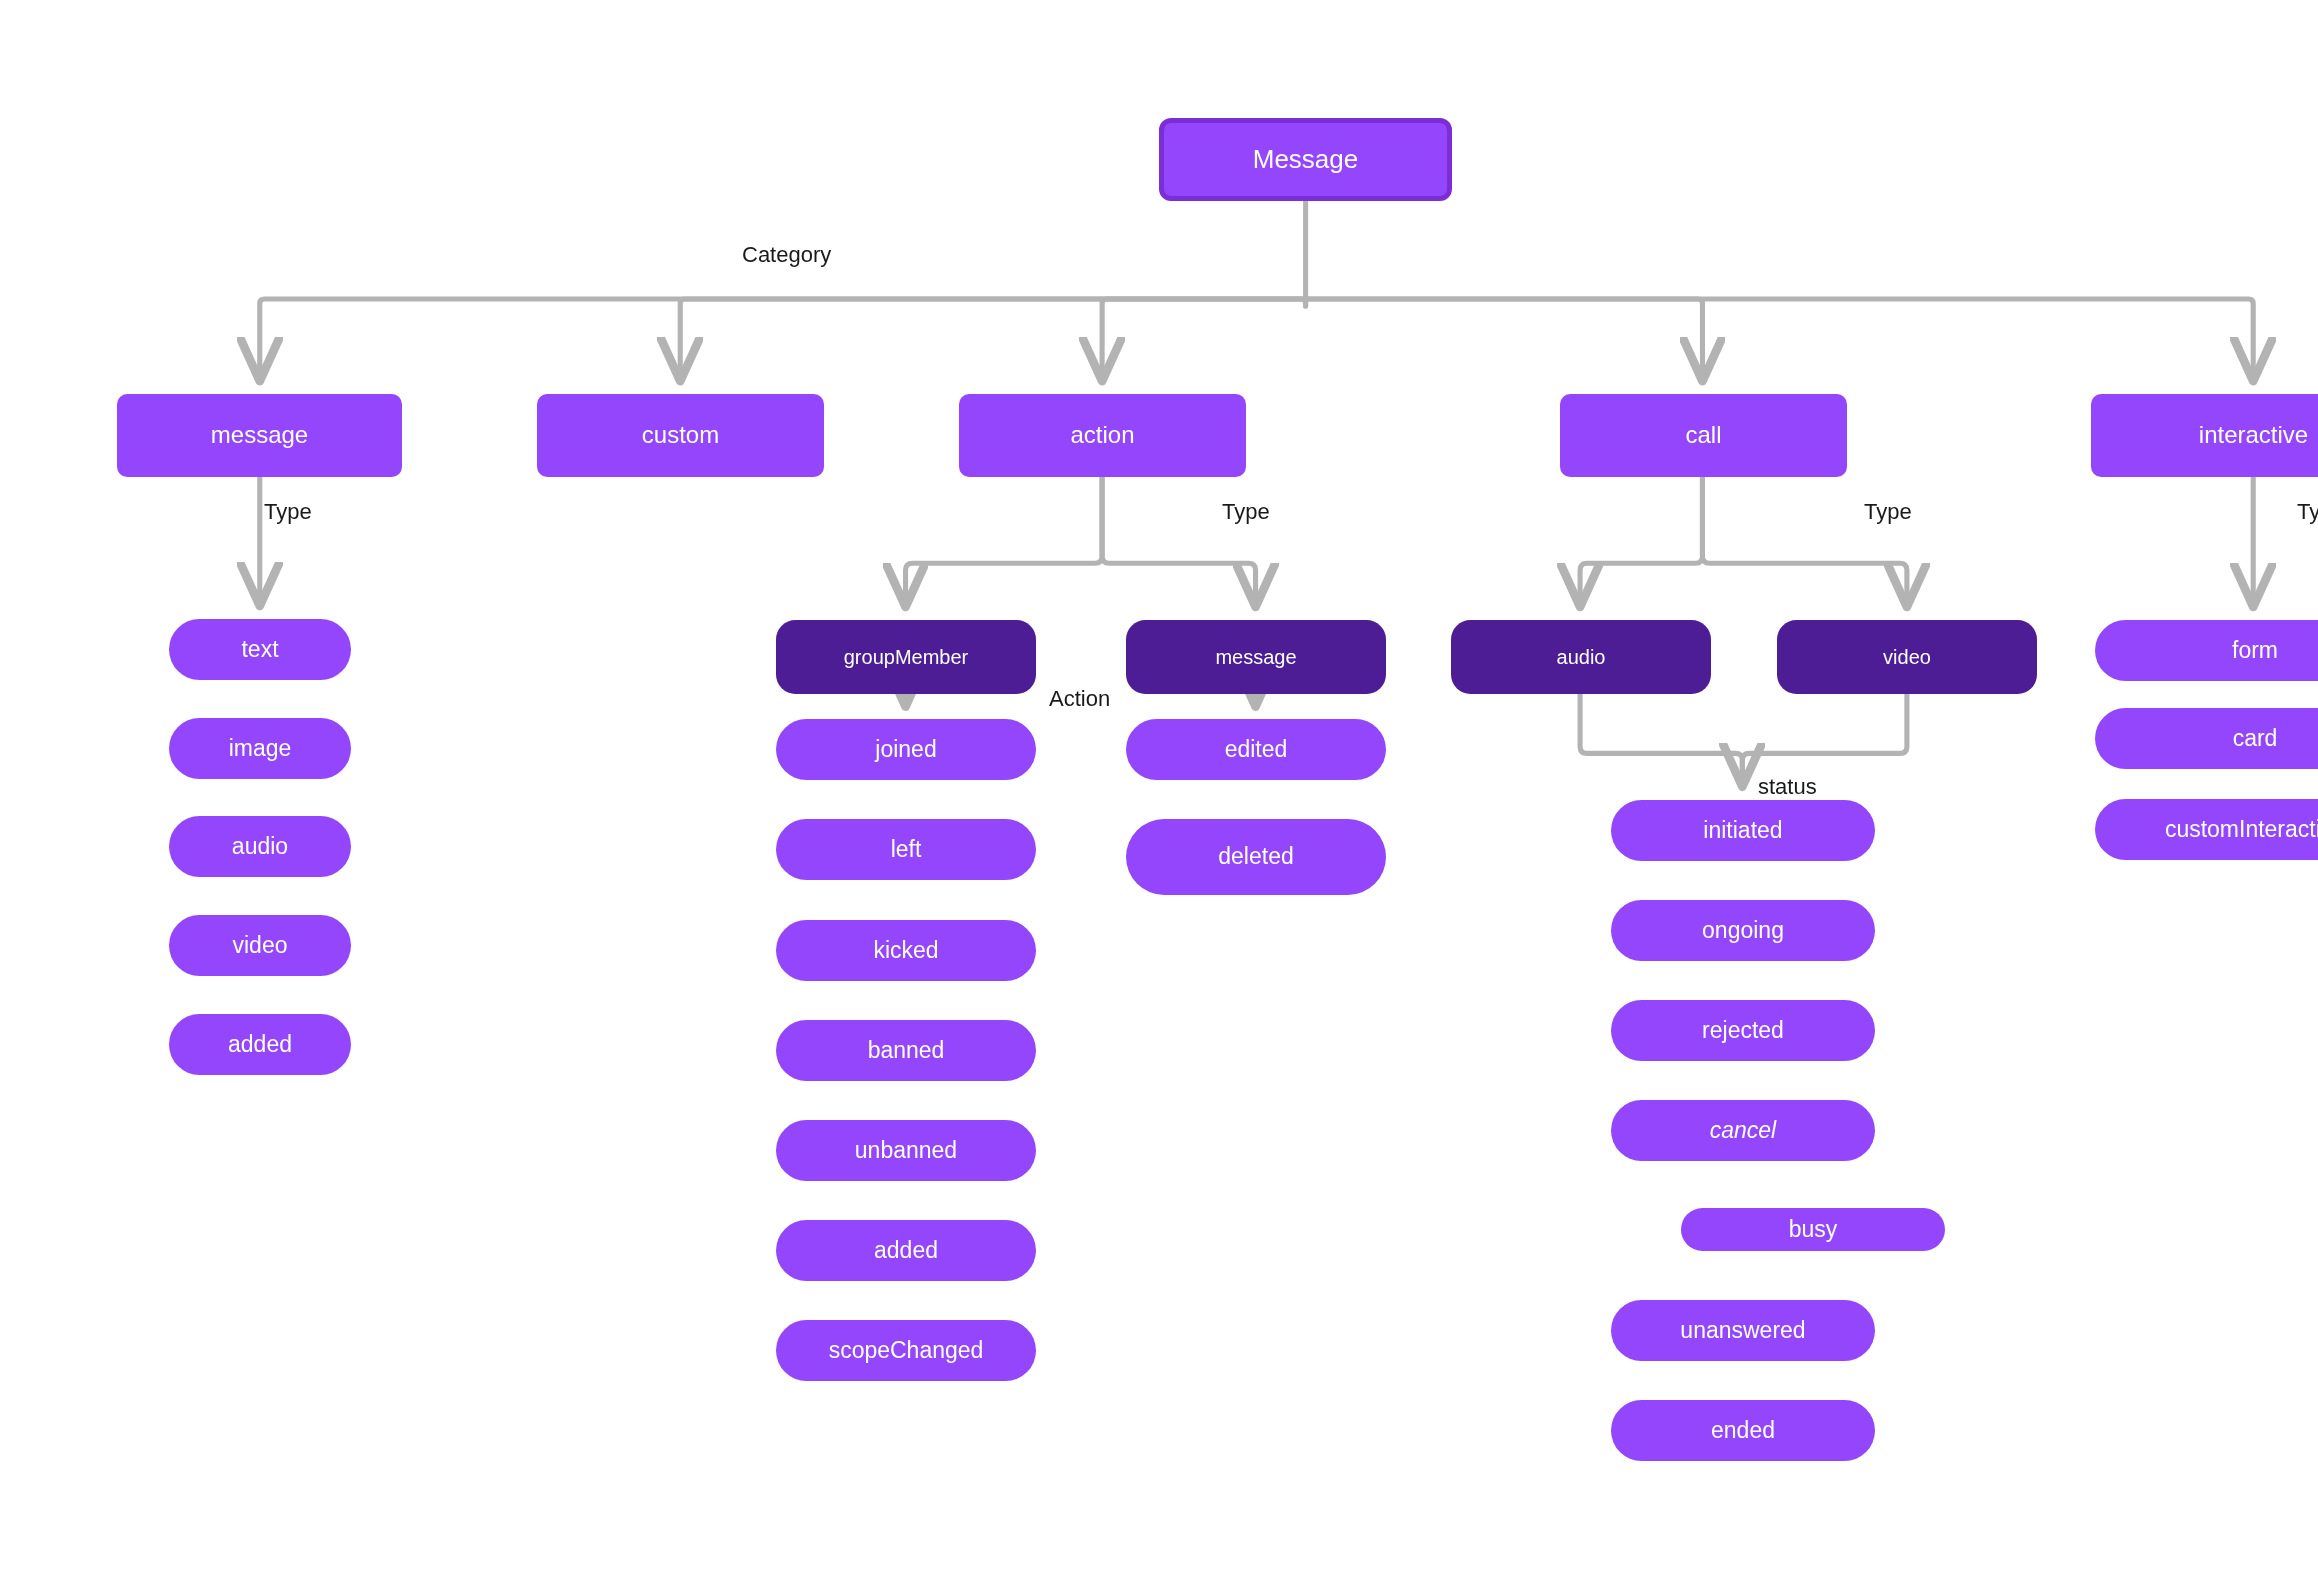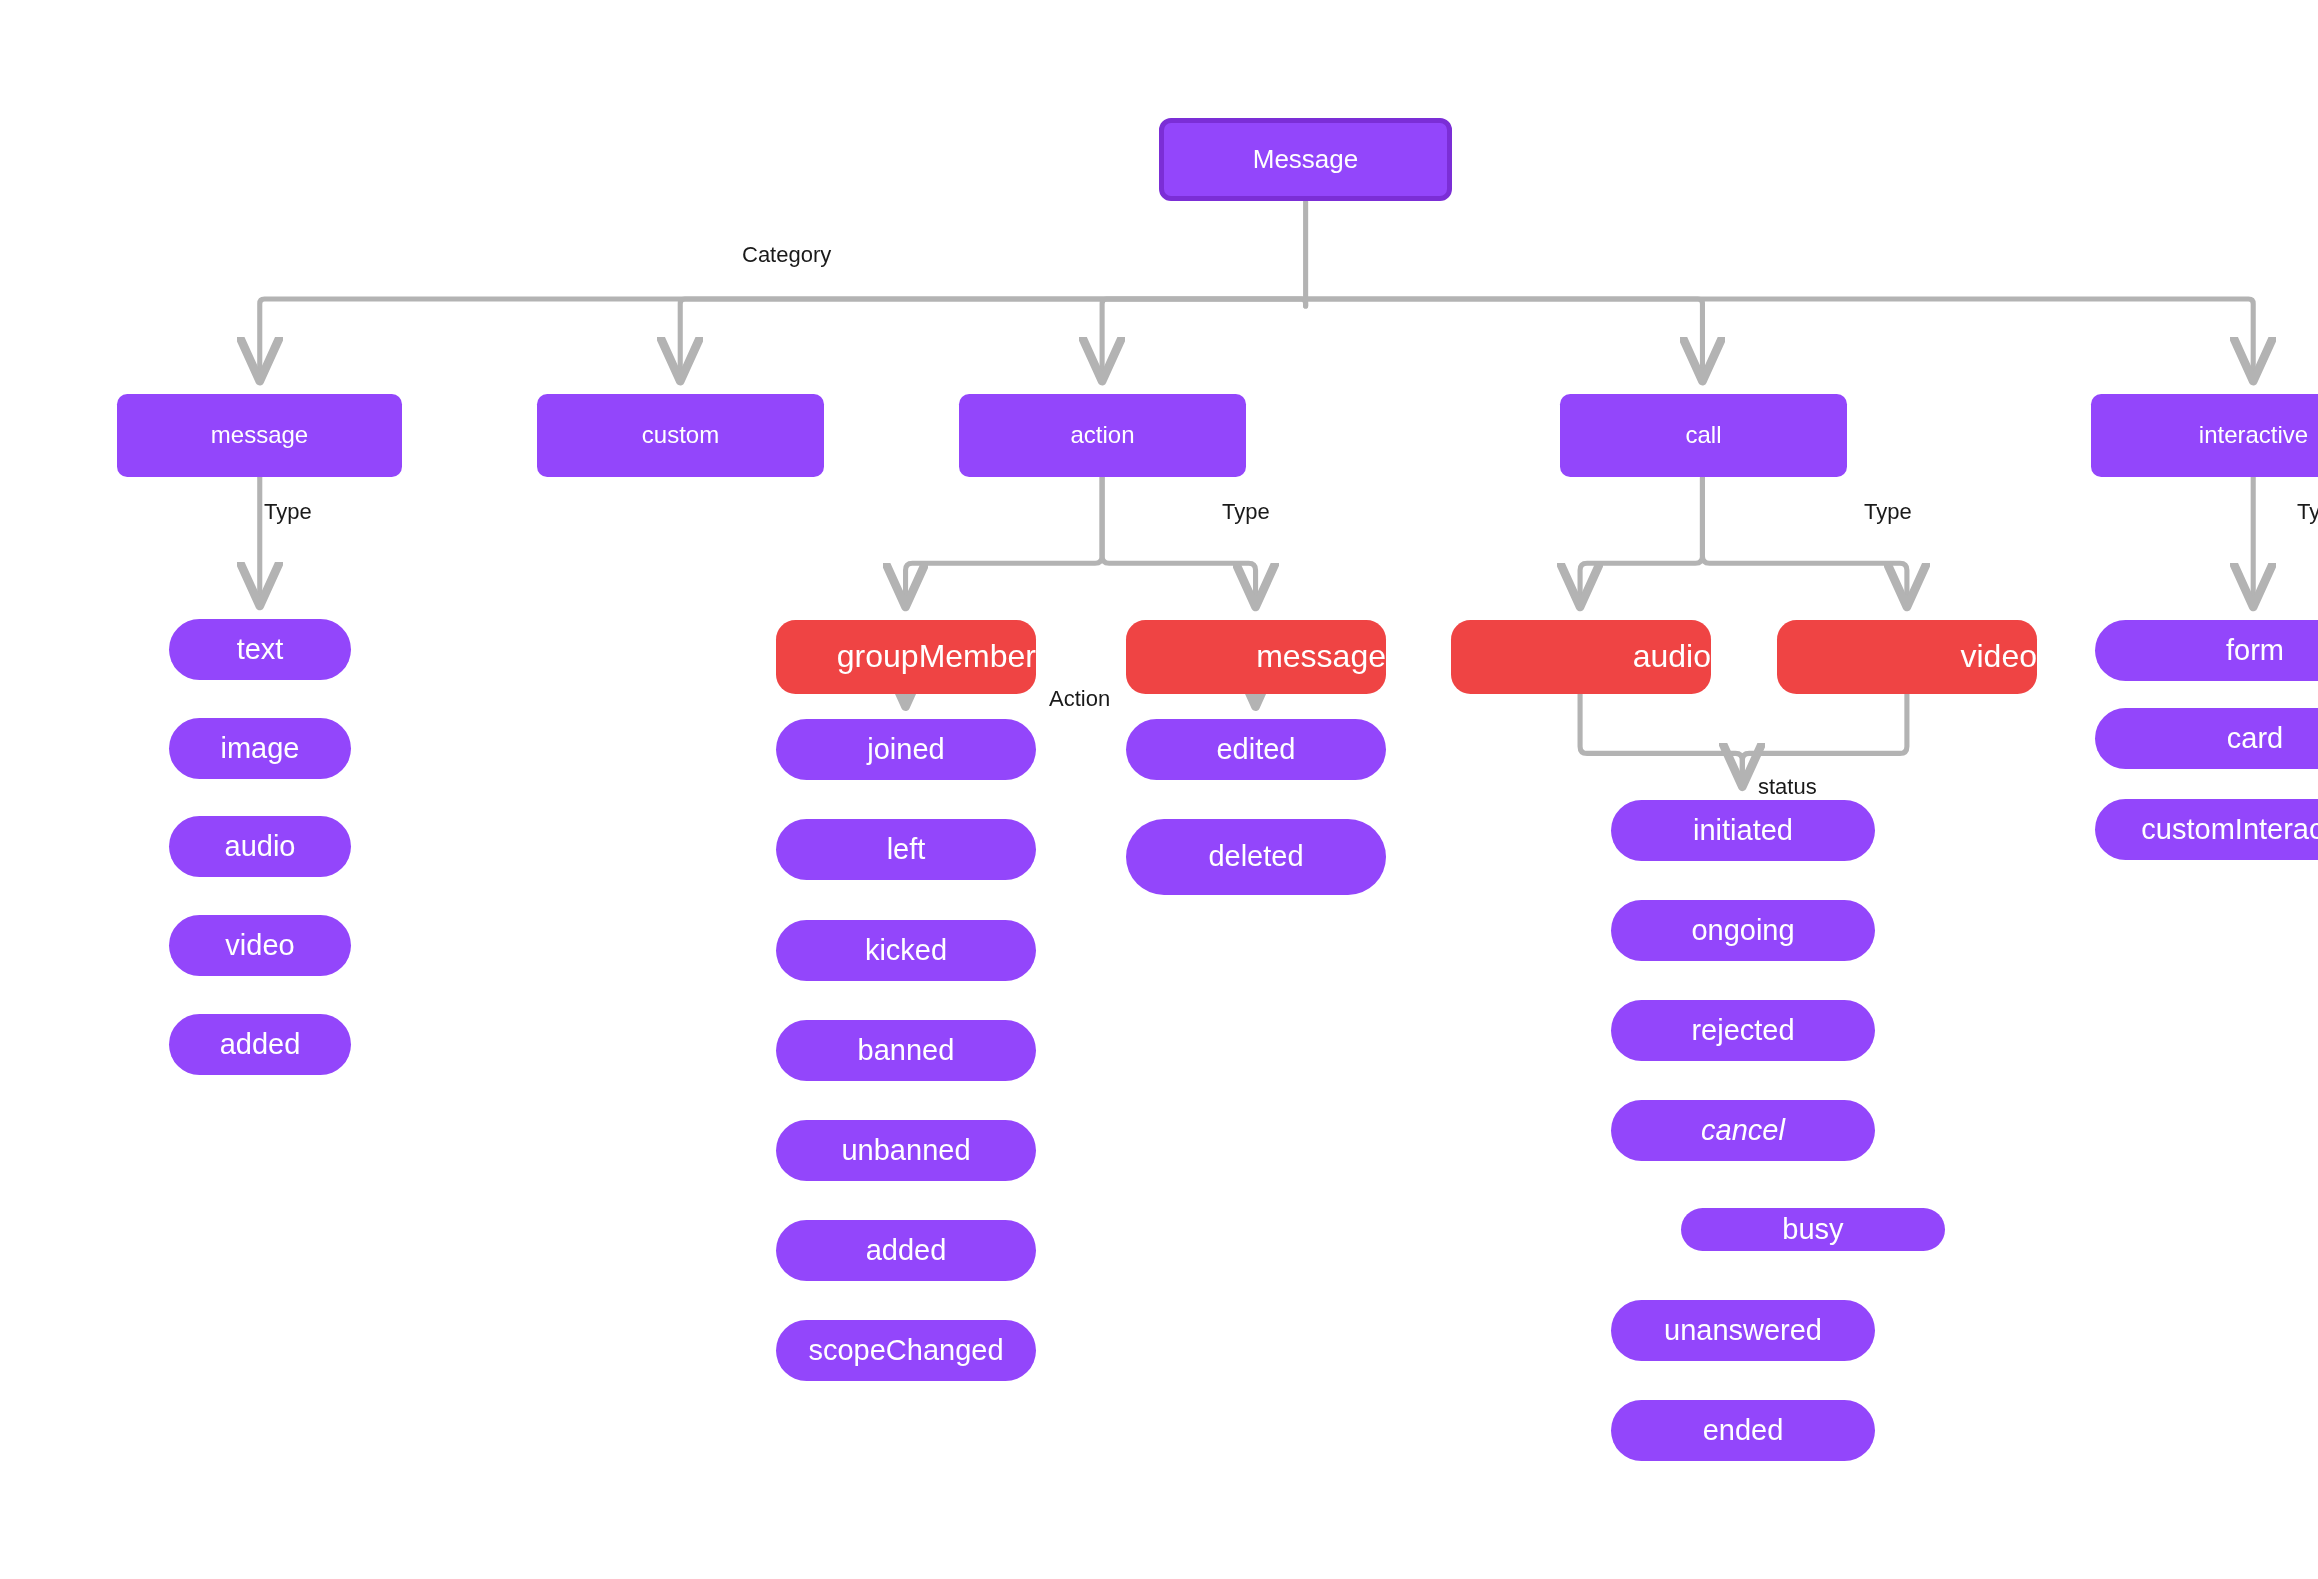--- a/index.html
+++ b/index.html
@@ -43,29 +43,28 @@
     border: 5.6px solid #7b2ed6;
     border-radius: 12px;
     font-size: 26px;
   }
   .node-box {
     background: #9346fb;
     border-radius: 10.2px;
     font-size: 24px;
   }
   .node-mid {
-    background: #ef4444;
+    background: #4c1d95;
     border-radius: 19.5px;
-    font-size: 32px;
-    justify-content: flex-end;
+    font-size: 20px;
   }
   .node-pill {
     background: #9346fb;
     border-radius: 463px;
-    font-size: 29px;
+    font-size: 23px;
   }
   .edge-label {
     position: absolute;
     color: #1a1a1a;
     font-size: 22px;
     white-space: nowrap;
     user-select: none;
   }
 </style>
 </head>

